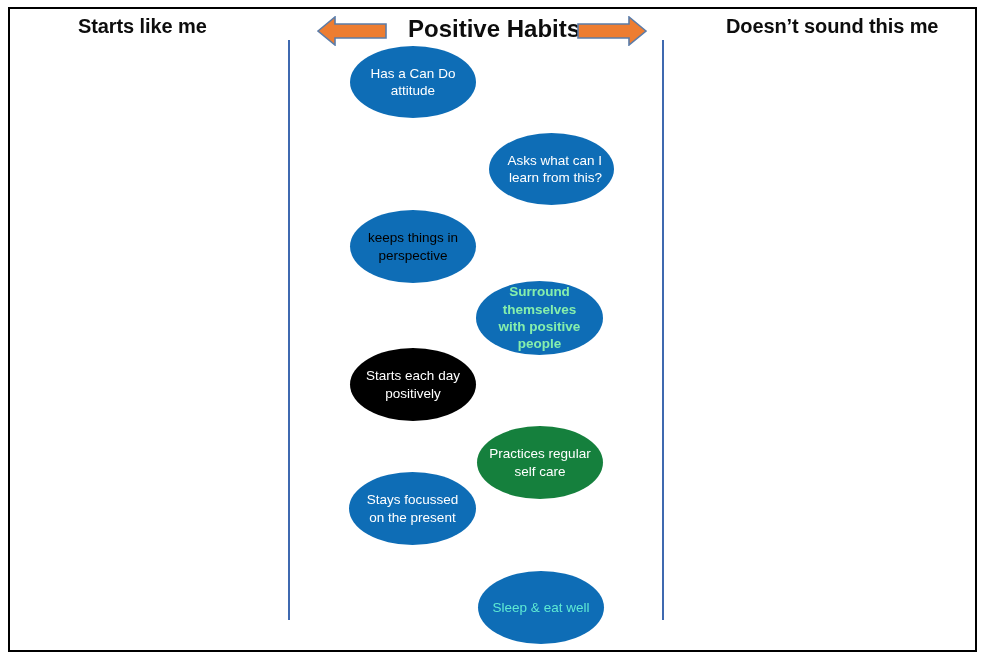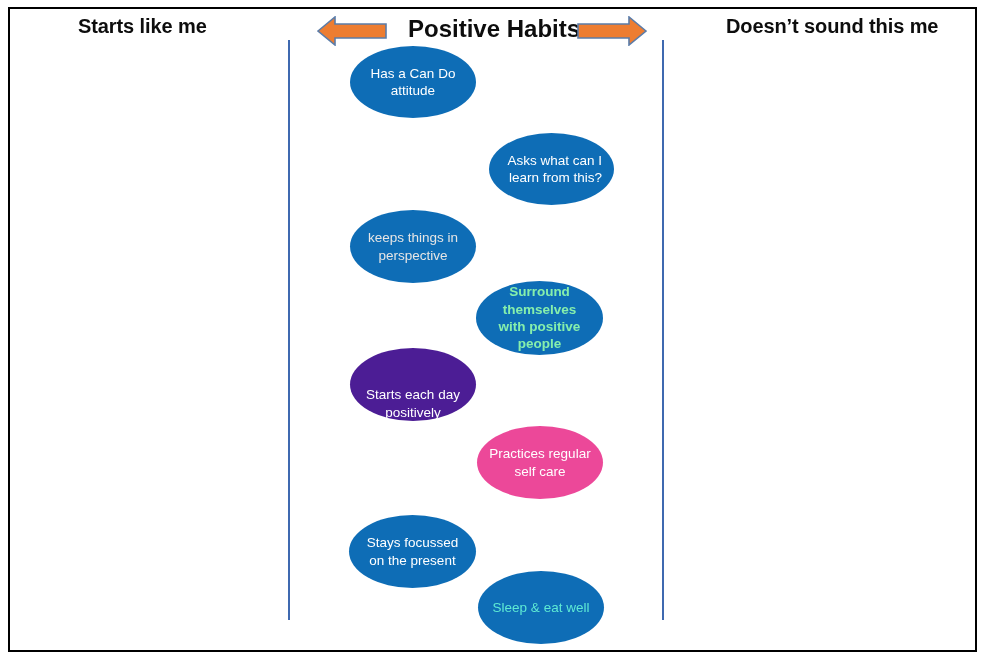--- a/index.html
+++ b/index.html
@@ -137,33 +137,33 @@
   <div class="divider" id="divider-left"></div>
   <div class="divider" id="divider-right"></div>
 
   <div id="bubble-layer">
       <div class="bubble" style="left: 350px; top: 46px; width: 126px; height: 72px; background: rgb(14, 109, 182); color: rgb(255, 255, 255);">
         <span>Has a Can Do attitude</span>
       </div>
       <div class="bubble" style="left: 489px; top: 133px; width: 125px; height: 72px; background: rgb(14, 109, 182); color: rgb(255, 255, 255); text-align: right;">
         <span>Asks what can I learn from this?</span>
       </div>
-      <div class="bubble" style="left: 350px; top: 210px; width: 126px; height: 73px; background: rgb(14, 109, 182); color: #e5e5e5;">
+      <div class="bubble" style="left: 350px; top: 210px; width: 126px; height: 73px; background: rgb(14, 109, 182); color: #000000;">
         <span>keeps things in perspective</span>
       </div>
       <div class="bubble" style="left: 476px; top: 281px; width: 127px; height: 74px; background: rgb(14, 109, 182); color: #86efac; font-weight: bold;">
         <span>Surround themselves with positive people</span>
       </div>
-      <div class="bubble" style="left: 350px; top: 348px; width: 126px; height: 73px; background: #4c1d95; color: rgb(255, 255, 255); align-items: flex-end;">
+      <div class="bubble" style="left: 350px; top: 348px; width: 126px; height: 73px; background: #000000; color: rgb(255, 255, 255);">
         <span>Starts each day positively</span>
       </div>
-      <div class="bubble" style="left: 477px; top: 426px; width: 126px; height: 73px; background: #ec4899; color: rgb(255, 255, 255);">
+      <div class="bubble" style="left: 477px; top: 426px; width: 126px; height: 73px; background: #15803d; color: rgb(255, 255, 255);">
         <span>Practices regular self care</span>
       </div>
-      <div class="bubble" style="left: 349px; top: 515px; width: 127px; height: 73px; background: rgb(14, 109, 182); color: rgb(255, 255, 255);">
+      <div class="bubble" style="left: 349px; top: 472px; width: 127px; height: 73px; background: rgb(14, 109, 182); color: rgb(255, 255, 255);">
         <span>Stays focussed on the present</span>
       </div>
       <div class="bubble" style="left: 478px; top: 571px; width: 126px; height: 73px; background: rgb(14, 109, 182); color: #5eead4;">
         <span>Sleep &amp; eat well</span>
       </div>
     </div>
 
 </div>
 
 </body></html>

